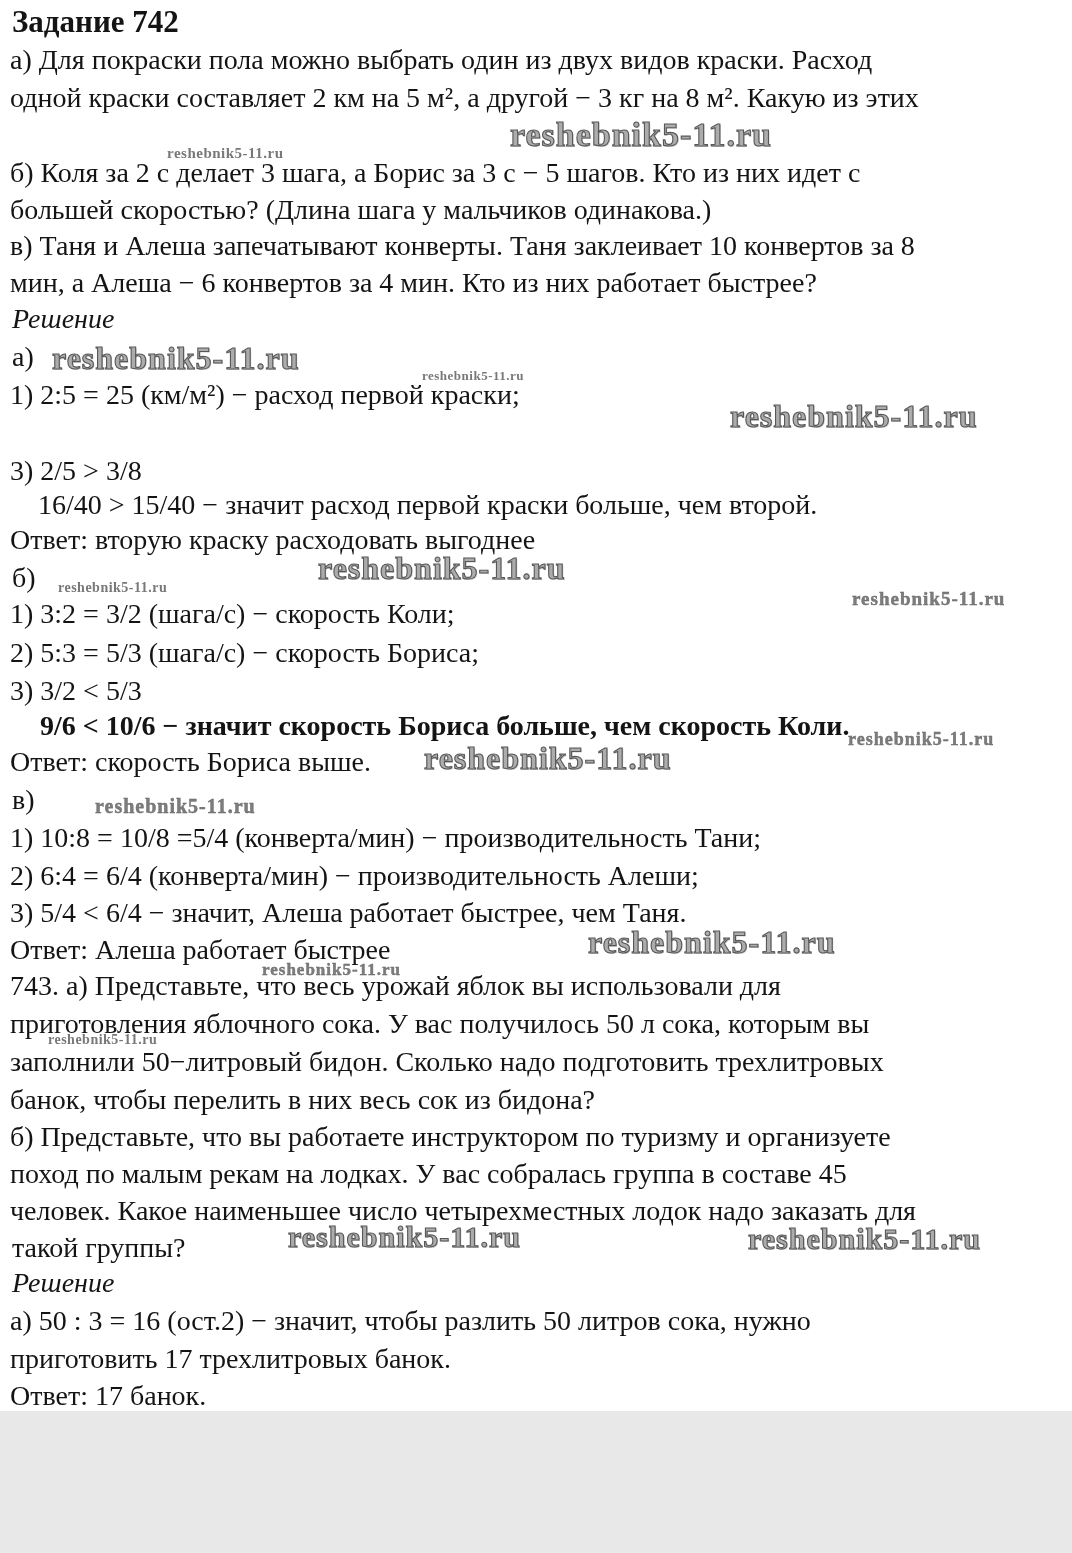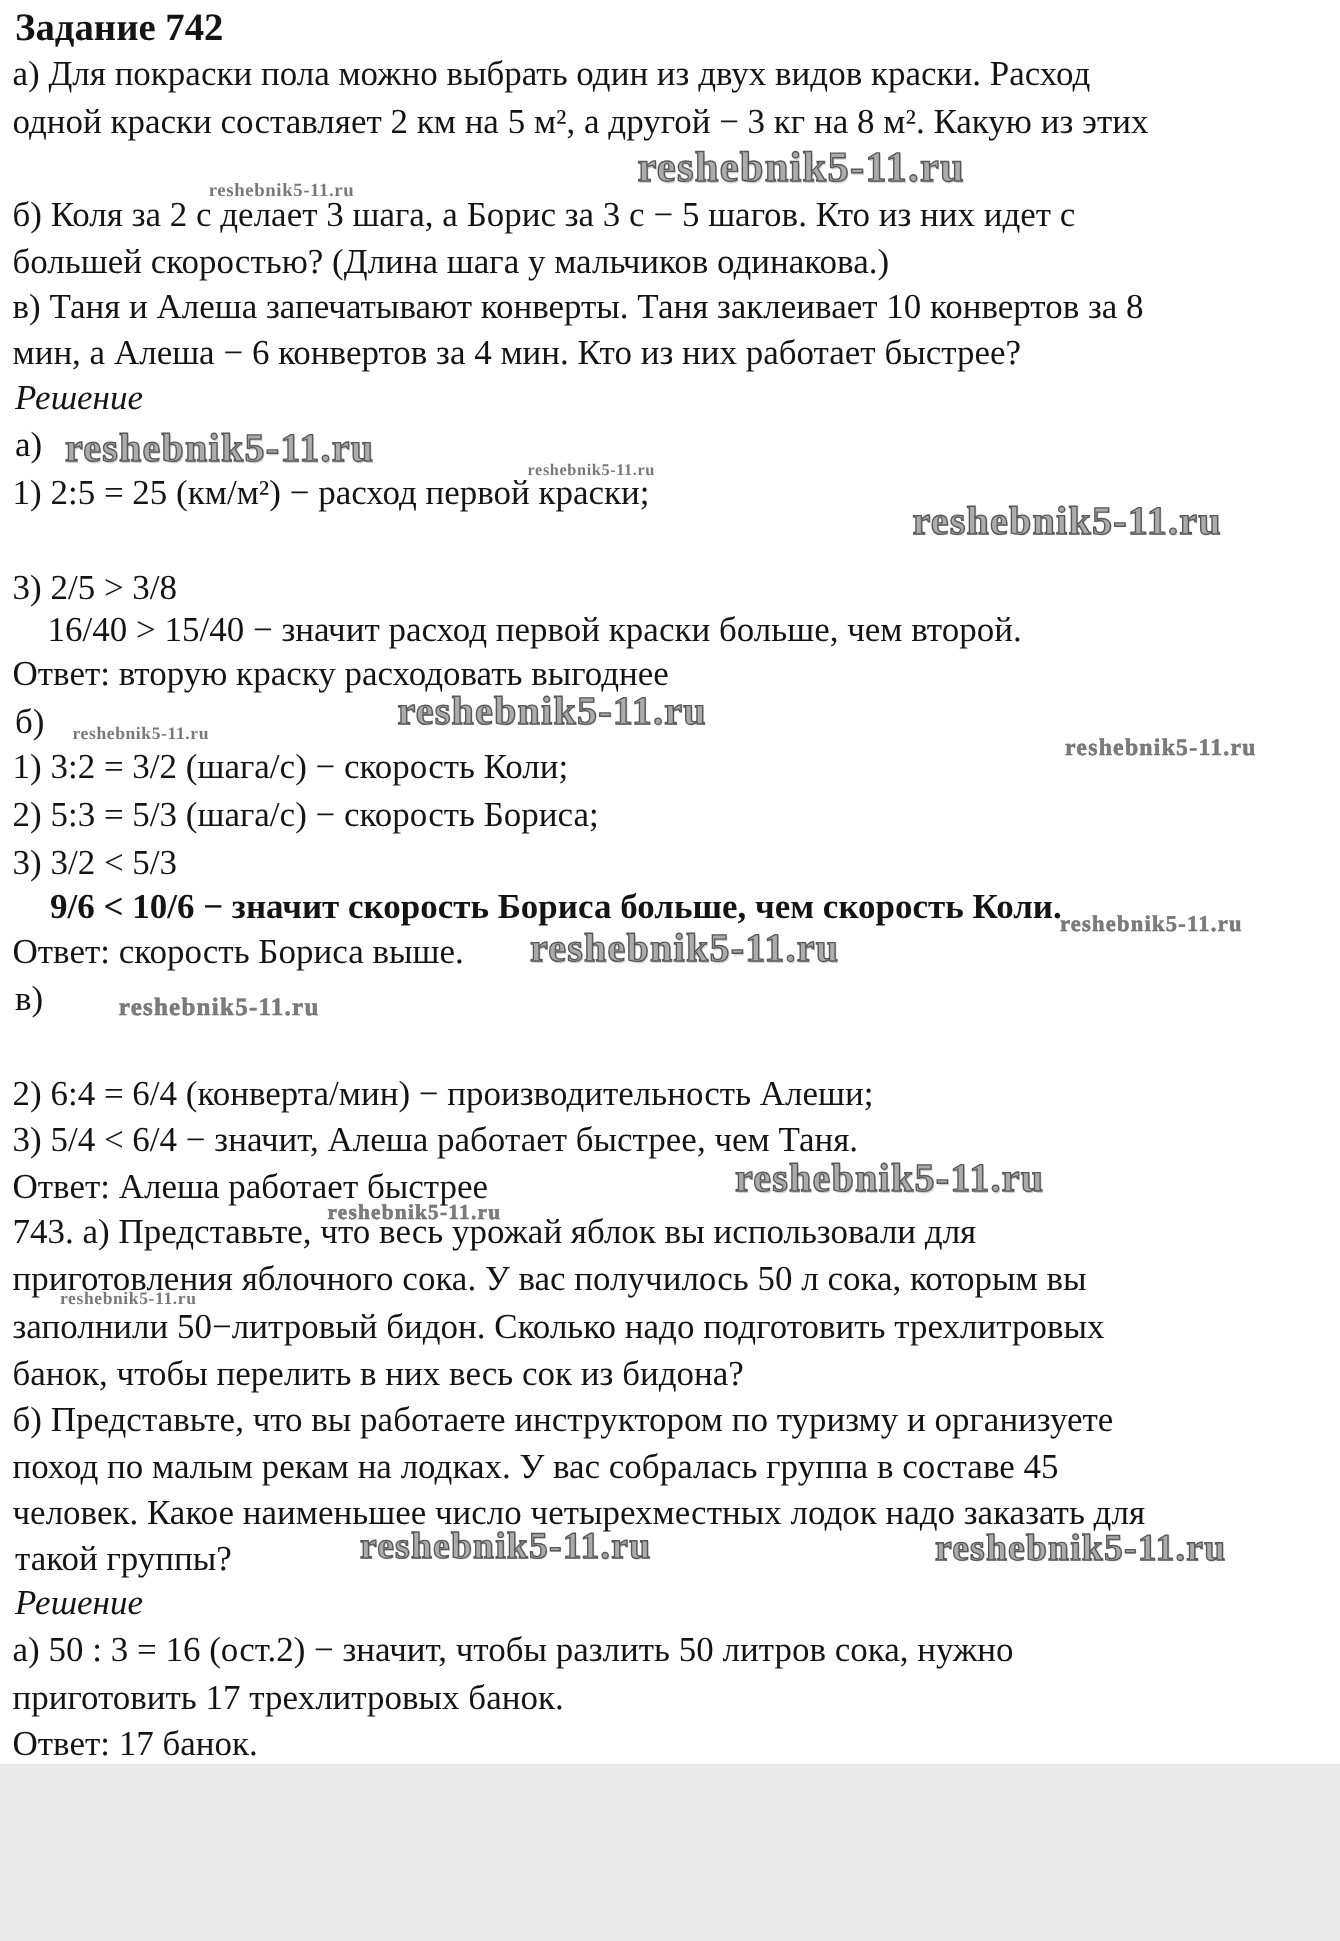--- a/index.html
+++ b/index.html
@@ -67,20 +67,21 @@
     <div class="line" style="top: 455px; left: 10px;">3) 2/5 &gt; 3/8</div>
     <div class="line" style="top: 489px; left: 38px;">16/40 &gt; 15/40 − значит расход первой краски больше, чем второй.</div>
     <div class="line" style="top: 524px; left: 10px;">Ответ: вторую краску расходовать выгоднее</div>
     <div class="line" style="top: 562px; left: 12px;">б)</div>
     <div class="line" style="top: 598px; left: 10px;">1) 3:2 = 3/2 (шага/с) − скорость Коли;</div>
     <div class="line" style="top: 637px; left: 10px;">2) 5:3 = 5/3 (шага/с) − скорость Бориса;</div>
     <div class="line" style="top: 675px; left: 10px;">3) 3/2 &lt; 5/3</div>
     <div class="line" style="top: 710px; left: 40px; font-weight: bold;">9/6 &lt; 10/6 − значит скорость Бориса больше, чем скорость Коли.</div>
     <div class="line" style="top: 746px; left: 10px;">Ответ: скорость Бориса выше.</div>
     <div class="line" style="top: 784px; left: 12px;">в)</div>
+    <div class="line" style="top: 822px; left: 10px;">1) 10:8 = 10/8 =5/4 (конверта/мин) − производительность Тани;</div>
     <div class="line" style="top: 860px; left: 10px;">2) 6:4 = 6/4 (конверта/мин) − производительность Алеши;</div>
     <div class="line" style="top: 897px; left: 10px;">3) 5/4 &lt; 6/4 − значит, Алеша работает быстрее, чем Таня.</div>
     <div class="line" style="top: 934px; left: 10px;">Ответ: Алеша работает быстрее</div>
     <div class="line" style="top: 970px; left: 10px;">743. а) Представьте, что весь урожай яблок вы использовали для</div>
     <div class="line" style="top: 1008px; left: 10px;">приготовления яблочного сока. У вас получилось 50 л сока, которым вы</div>
     <div class="line" style="top: 1046px; left: 10px;">заполнили 50−литровый бидон. Сколько надо подготовить трехлитровых</div>
     <div class="line" style="top: 1084px; left: 10px;">банок, чтобы перелить в них весь сок из бидона?</div>
     <div class="line" style="top: 1121px; left: 10px;">б) Представьте, что вы работаете инструктором по туризму и организуете</div>
     <div class="line" style="top: 1158px; left: 10px;">поход по малым рекам на лодках. У вас собралась группа в составе 45</div>
     <div class="line" style="top: 1195px; left: 10px;">человек. Какое наименьшее число четырехместных лодок надо заказать для</div>

